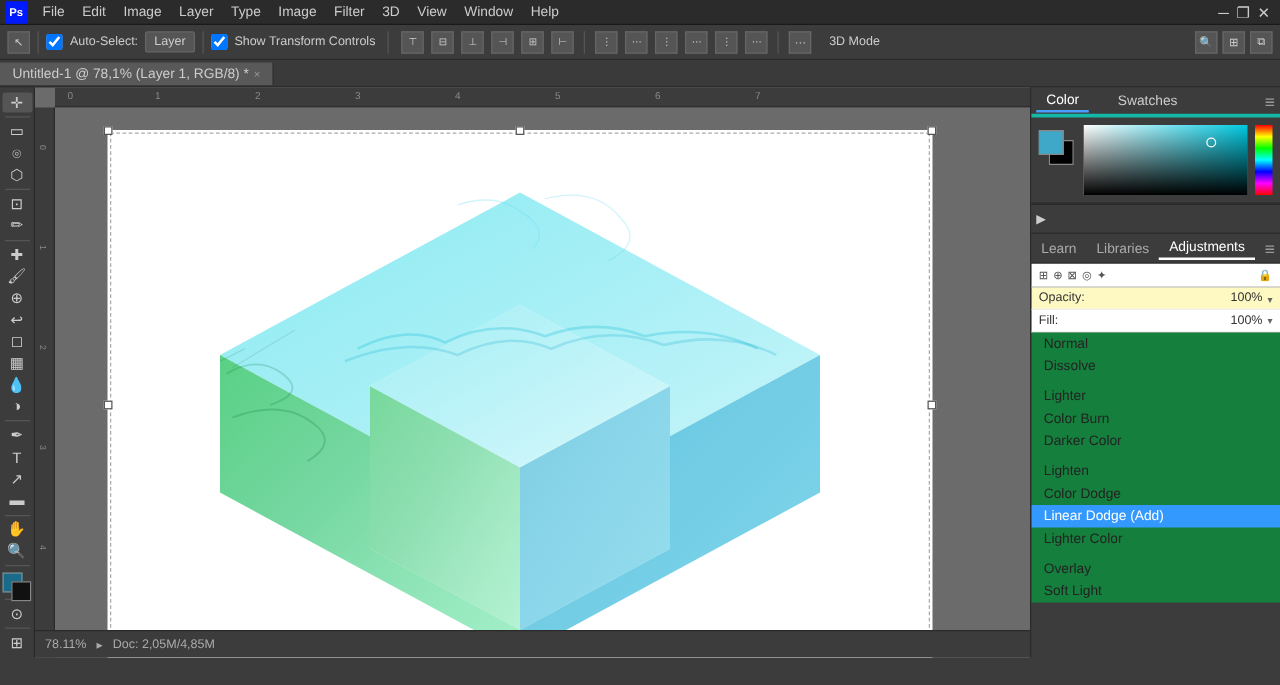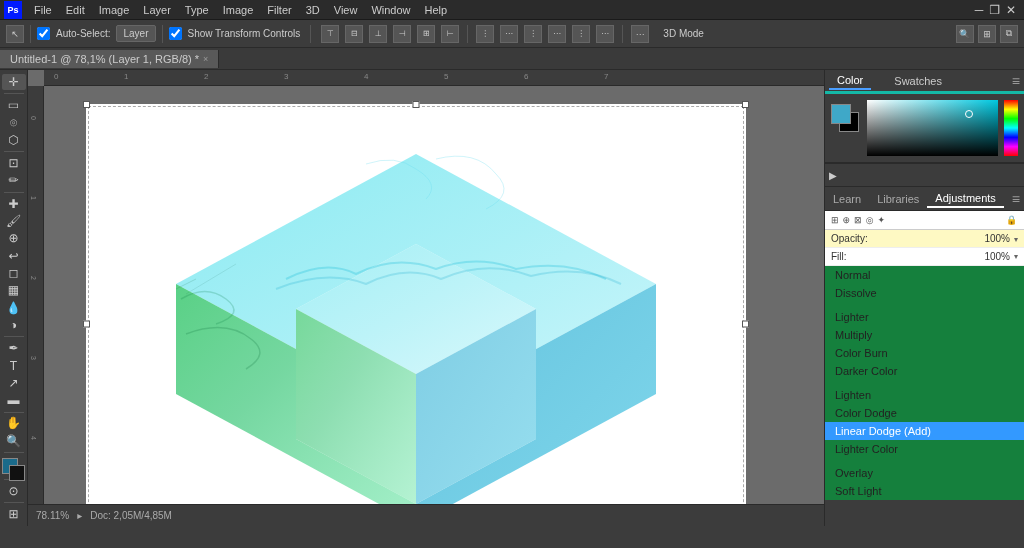--- a/index.html
+++ b/index.html
@@ -395,21 +395,20 @@
         <span style="font-size:10px;color:#333;">Fill:</span>
         <span style="font-size:10px;color:#333;margin-left:auto;">100%</span>
         <span style="font-size:8px;color:#666;">▾</span>
       </div>
 
       <div class="blend-list">
         <div class="blend-item">Normal</div>
         <div class="blend-item">Dissolve</div>
         <div class="blend-sep"></div>
         <div class="blend-item">Lighter</div>
-        <div class="blend-item">Multiply</div>
         <div class="blend-item">Color Burn</div>
         <div class="blend-item">Darker Color</div>
         <div class="blend-sep"></div>
         <div class="blend-item">Lighten</div>
         <div class="blend-item">Color Dodge</div>
         <div class="blend-item active">Linear Dodge (Add)</div>
         <div class="blend-item">Lighter Color</div>
         <div class="blend-sep"></div>
         <div class="blend-item">Overlay</div>
         <div class="blend-item">Soft Light</div>

